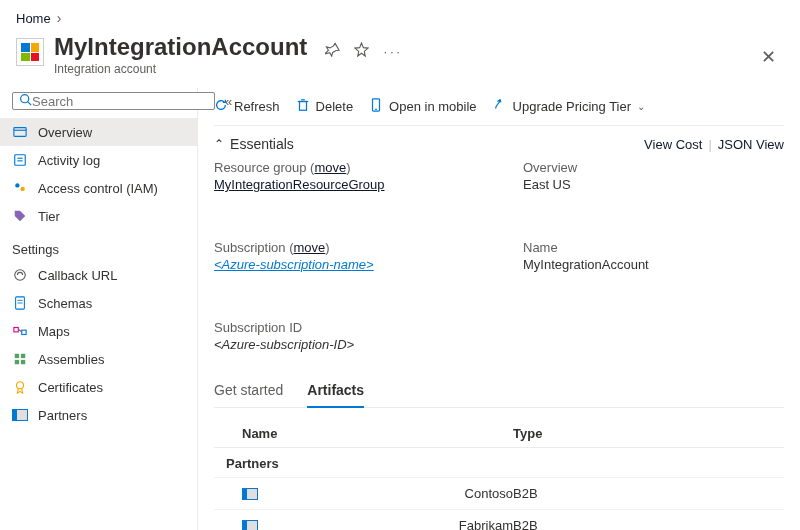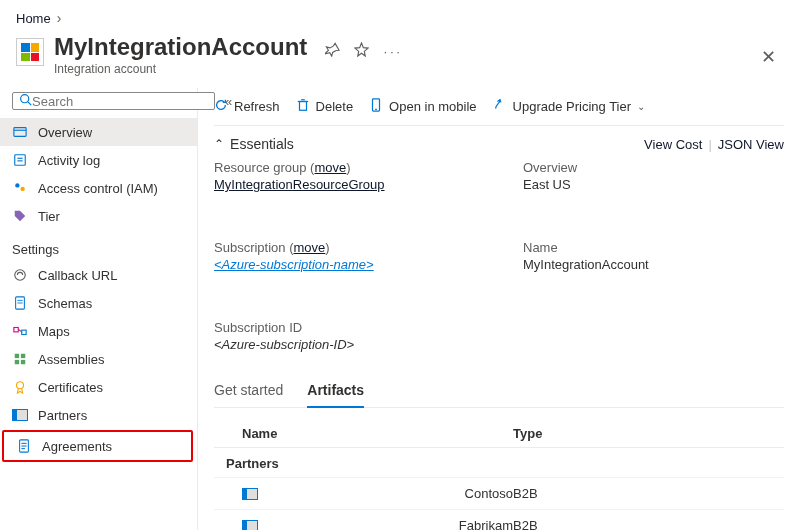--- a/index.html
+++ b/index.html
@@ -352,33 +352,20 @@
           </svg>
       </span>
       <span>Certificates</span>
     </div>
     <div class="nav-item">
       <span class="nav-ic">
         <div class="partner-ic"></div>
       </span>
       <span>Partners</span>
     </div>
-    <div class="highlight-red">
-      <div class="nav-item">
-        <span class="nav-ic">
-          <svg width="14" height="14" viewBox="0 0 16 16" fill="none" stroke="#0078d4" stroke-width="1.2">
-              <rect x="3" y="1" width="10" height="14" rx="1"></rect>
-              <line x1="5" y1="5" x2="11" y2="5"></line>
-              <line x1="5" y1="8" x2="11" y2="8"></line>
-              <line x1="5" y1="11" x2="9" y2="11"></line>
-            </svg>
-        </span>
-        <span>Agreements</span>
-      </div>
-    </div>
   </div>
 
   <div class="content">
     <div class="toolbar">
       <div class="tool-btn">
         <span class="tic">
           <svg width="14" height="14" viewBox="0 0 16 16" fill="none" stroke="#0078d4" stroke-width="1.5">
               <path d="M13 8a5 5 0 1 1-1.5-3.5"></path>
               <path d="M13 2v3h-3"></path>
             </svg>

